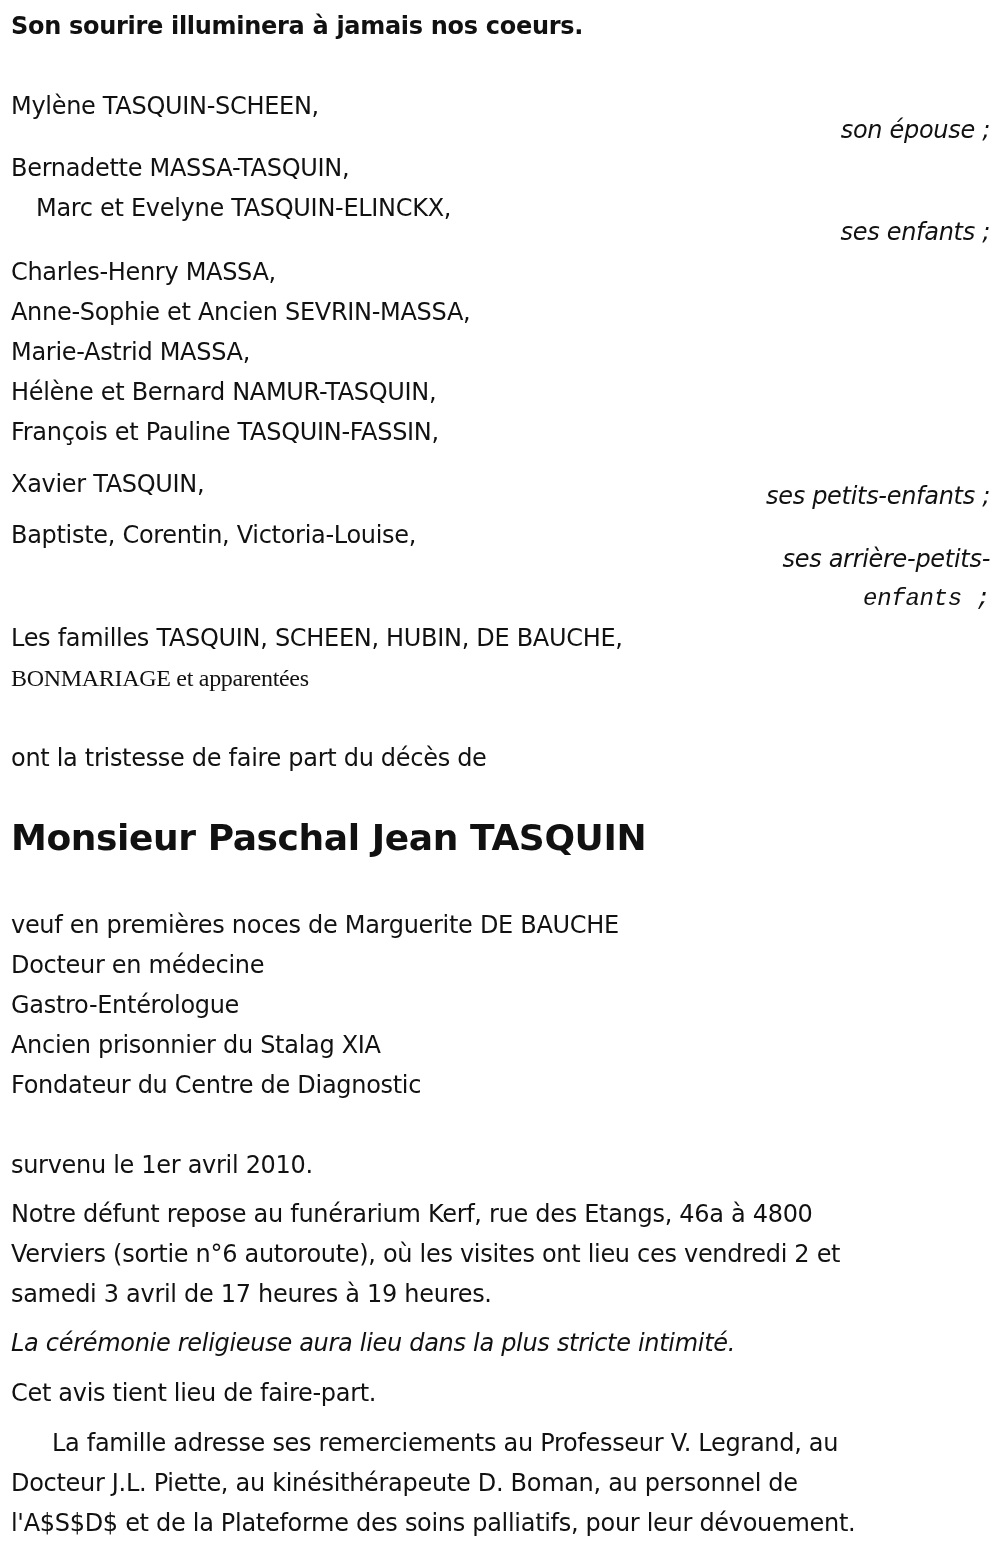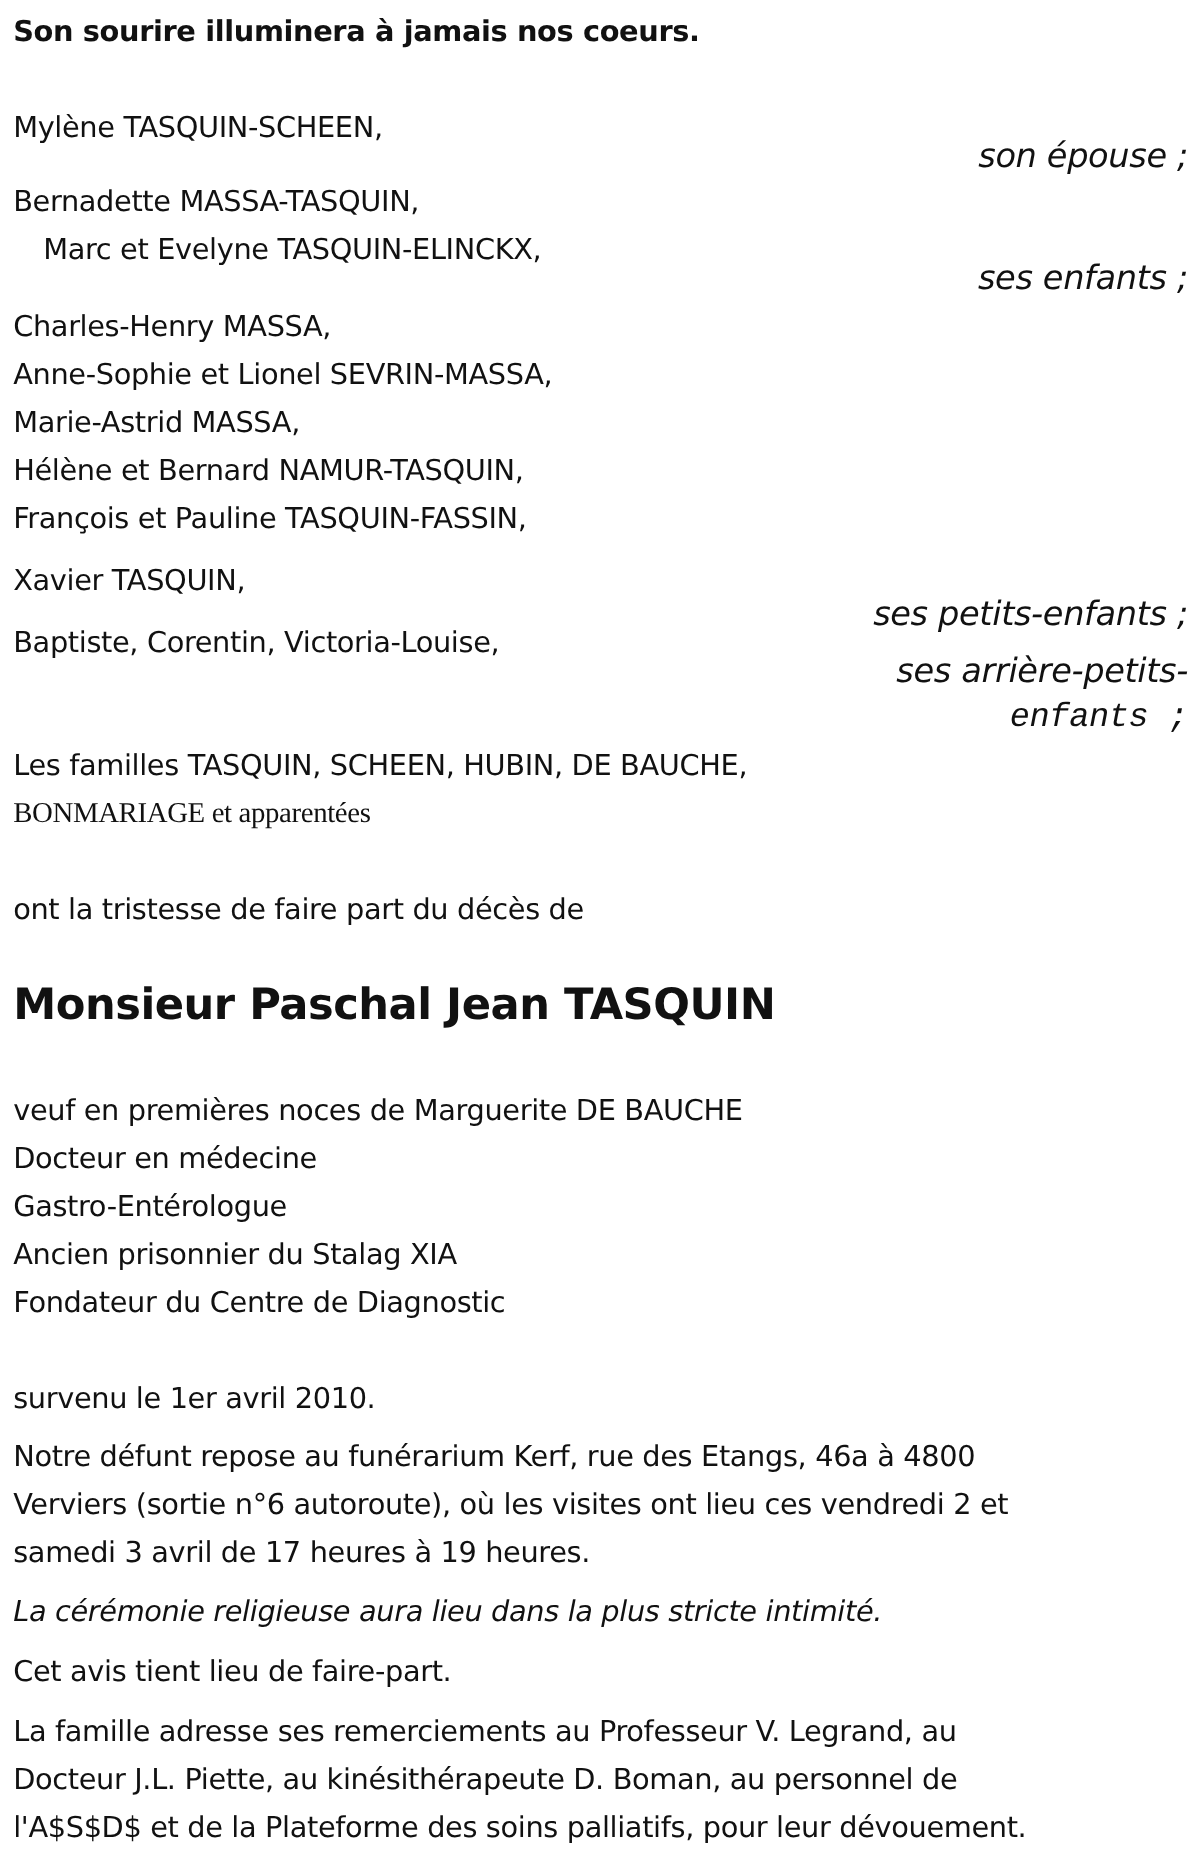--- a/index.html
+++ b/index.html
@@ -20,21 +20,21 @@
       font-size: 24px;
       letter-spacing: -0.3px;
     }
     .bold { font-weight: bold; }
     .right {
       position: absolute;
       right: 10px;
       white-space: nowrap;
       font-style: italic;
       line-height: 40px;
-      font-size: 28px;
+      font-size: 24px;
       text-align: right;
       letter-spacing: -0.3px;
     }
     .heading {
       position: absolute;
       left: 11px;
       white-space: nowrap;
       font-weight: bold;
       font-size: 36px;
       line-height: 50px;
@@ -49,26 +49,26 @@
   <div class="line bold" style="top:6px;">Son sourire illuminera à jamais nos coeurs.</div>
 
   <div class="line" style="top:86px;">Mylène TASQUIN-SCHEEN,</div>
   <div class="right" style="top:110px;">son épouse ;</div>
 
   <div class="line" style="top:148px;">Bernadette MASSA-TASQUIN,</div>
   <div class="line" style="top:188px;margin-left:25px;">Marc et Evelyne TASQUIN-ELINCKX,</div>
   <div class="right" style="top:212px;">ses enfants ;</div>
 
   <div class="line" style="top:252px;">Charles-Henry MASSA,</div>
-  <div class="line" style="top:292px;">Anne-Sophie et Lionel SEVRIN-MASSA,</div>
+  <div class="line" style="top:292px;">Anne-Sophie et Ancien SEVRIN-MASSA,</div>
   <div class="line" style="top:332px;">Marie-Astrid MASSA,</div>
   <div class="line" style="top:372px;">Hélène et Bernard NAMUR-TASQUIN,</div>
   <div class="line" style="top:412px;">François et Pauline TASQUIN-FASSIN,</div>
   <div class="line" style="top:452px;margin-top:12px;">Xavier TASQUIN,</div>
-  <div class="right" style="top:492px;">ses petits-enfants ;</div>
+  <div class="right" style="top:476px;">ses petits-enfants ;</div>
 
   <div class="line" style="top:515px;">Baptiste, Corentin, Victoria-Louise,</div>
   <div class="right" style="top:539px;">ses arrière-petits-</div>
   <div class="right" style="top:579px;font-family:Liberation Mono, monospace;">enfants ;</div>
 
   <div class="line" style="top:618px;">Les familles TASQUIN, SCHEEN, HUBIN, DE BAUCHE,</div>
   <div class="line" style="top:658px;font-family:Liberation Serif, serif;">BONMARIAGE et apparentées</div>
 
   <div class="line" style="top:738px;">ont la tristesse de faire part du décès de</div>
 
@@ -83,17 +83,17 @@
   <div class="line" style="top:1145px;">survenu le 1er avril 2010.</div>
 
   <div class="line" style="top:1194px;">Notre défunt repose au funérarium Kerf, rue des Etangs, 46a à 4800</div>
   <div class="line" style="top:1234px;">Verviers (sortie n°6 autoroute), où les visites ont lieu ces vendredi 2 et</div>
   <div class="line" style="top:1274px;">samedi 3 avril de 17 heures à 19 heures.</div>
 
   <div class="line" style="top:1323px;font-style:italic;">La cérémonie religieuse aura lieu dans la plus stricte intimité.</div>
 
   <div class="line" style="top:1373px;">Cet avis tient lieu de faire-part.</div>
 
-  <div class="line" style="top:1423px;">La famille adresse ses remerciements au Professeur V. Legrand, au</div>
+  <div class="line" style="top:1423px;margin-left:41px;">La famille adresse ses remerciements au Professeur V. Legrand, au</div>
   <div class="line" style="top:1463px;">Docteur J.L. Piette, au kinésithérapeute D. Boman, au personnel de</div>
   <div class="line" style="top:1503px;">l'A$S$D$ et de la Plateforme des soins palliatifs, pour leur dévouement.</div>
 
 </div>
 
 </body></html>

